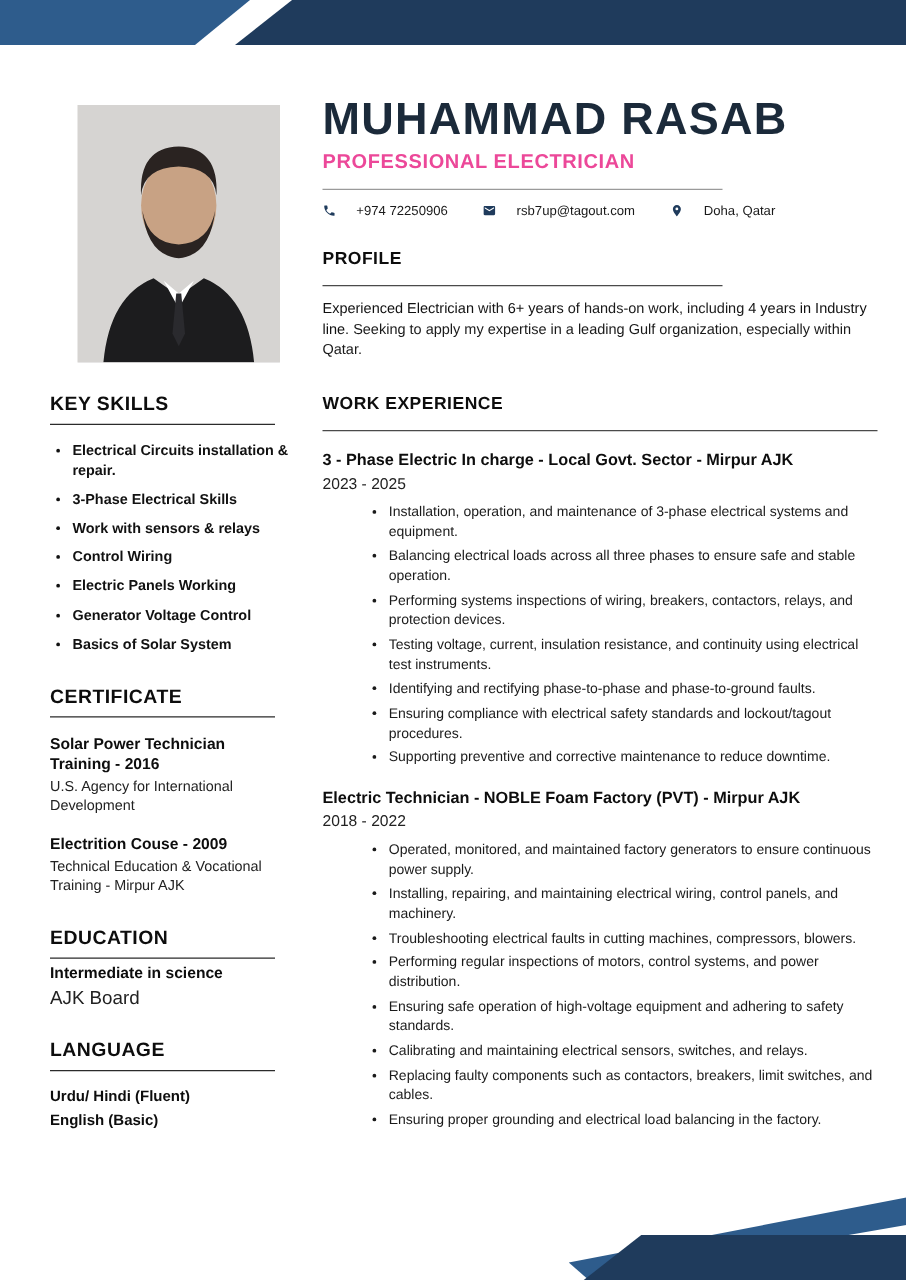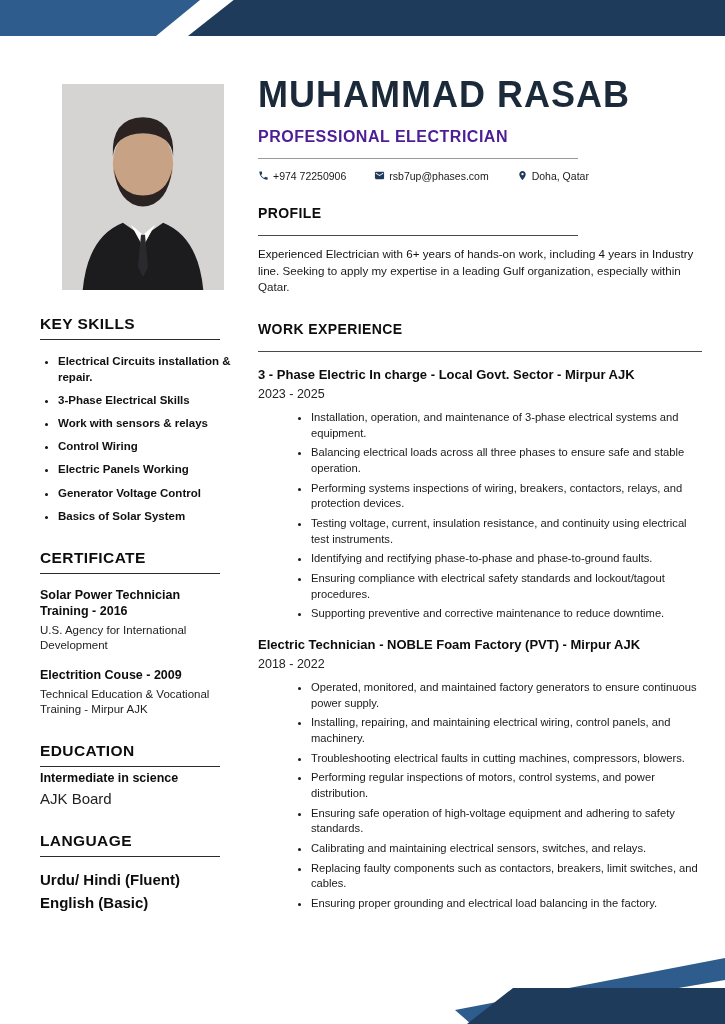--- a/index.html
+++ b/index.html
@@ -30,29 +30,29 @@
   .skill-list { margin-top:13px; padding-left:18px; }
   .skill-list li {
     font-size:11.5px; font-weight:bold; color:#111; margin-bottom:7px; line-height:1.4;
   }
   .cert-item { margin-top:13px; }
   .cert-title { font-size:12.5px; font-weight:bold; color:#0d0d0d; line-height:1.3; }
   .cert-org { font-size:11.5px; color:#222; line-height:1.32; margin-top:4px; }
   .edu-degree { font-size:12.5px; font-weight:bold; color:#0d0d0d; margin-top:4px; }
   .edu-board { font-size:15px; color:#222; margin-top:5px; }
   .lang-list { margin-top:11px; }
-  .lang-item { font-size:15px; font-weight:bold; color:#0d0d0d; line-height:1.55; }
+  .lang-item { font-size:12px; font-weight:bold; color:#0d0d0d; line-height:1.55; }
 
   
   .main { position:absolute; left:258px; top:76px; width:444px; }
   h1.name { font-size:36px; font-weight:bold; color:#1b2a3a; letter-spacing:1px; line-height:1.05; }
-  .prof-title { font-size:16px; font-weight:bold; color:#4c1d95; letter-spacing:0.5px; margin-top:14px; }
+  .prof-title { font-size:16px; font-weight:bold; color:#ec4899; letter-spacing:0.5px; margin-top:7px; }
   .header-rule { width:320px; border-bottom:1px solid #9a9a9a; margin-top:12px; }
   .contact-row { display:flex; gap:28px; margin-top:11px; align-items:center; }
-  .contact { display:flex; align-items:center; gap:4px; font-size:10.5px; color:#1a1a1a; }
+  .contact { display:flex; align-items:center; gap:16px; font-size:10.5px; color:#1a1a1a; }
   .contact svg { width:11px; height:11px; fill:#1f3b5c; flex:0 0 auto; }
 
   h2.section-heading {
     font-size:14px; font-weight:bold; color:#0d0d0d; letter-spacing:0.4px;
     padding-bottom:14px; border-bottom:1.4px solid #4a4a4a;
   }
   .rule-short { width:320px; }
   .profile-section { margin-top:23px; }
   .profile-text { margin-top:10px; font-size:11.6px; color:#1a1a1a; line-height:1.45; }
   .profile-text b { font-weight:normal; color:#111; }
@@ -141,21 +141,21 @@
       <div class="contact">
         <svg viewBox="0 0 24 24">
             <path d="M6.6 10.8c1.4 2.8 3.8 5.1 6.6 6.6l2.2-2.2c.3-.3.7-.4 1-.2 1.1.4 2.3.6 3.6.6.6 0 1 .4 1 1V20c0 .6-.4 1-1 1C10.8 21 3 13.2 3 4c0-.6.4-1 1-1h3.5c.6 0 1 .4 1 1 0 1.2.2 2.4.6 3.6.1.3 0 .7-.2 1l-2.3 2.2z"></path>
           </svg>
         <span>+974 72250906</span>
       </div>
       <div class="contact">
         <svg viewBox="0 0 24 24">
             <path d="M20 4H4c-1.1 0-2 .9-2 2v12c0 1.1.9 2 2 2h16c1.1 0 2-.9 2-2V6c0-1.1-.9-2-2-2zm0 4.2l-8 5-8-5V6l8 5 8-5v2.2z"></path>
           </svg>
-        <span>rsb7up@phases.com</span>
+        <span>rsb7up@tagout.com</span>
       </div>
       <div class="contact">
         <svg viewBox="0 0 24 24">
             <path d="M12 2C8.1 2 5 5.1 5 9c0 5.2 7 13 7 13s7-7.8 7-13c0-3.9-3.1-7-7-7zm0 9.5A2.5 2.5 0 1 1 12 6.5a2.5 2.5 0 0 1 0 5z"></path>
           </svg>
         <span>Doha, Qatar</span>
       </div>
     </div>
 
     <section class="profile-section">

